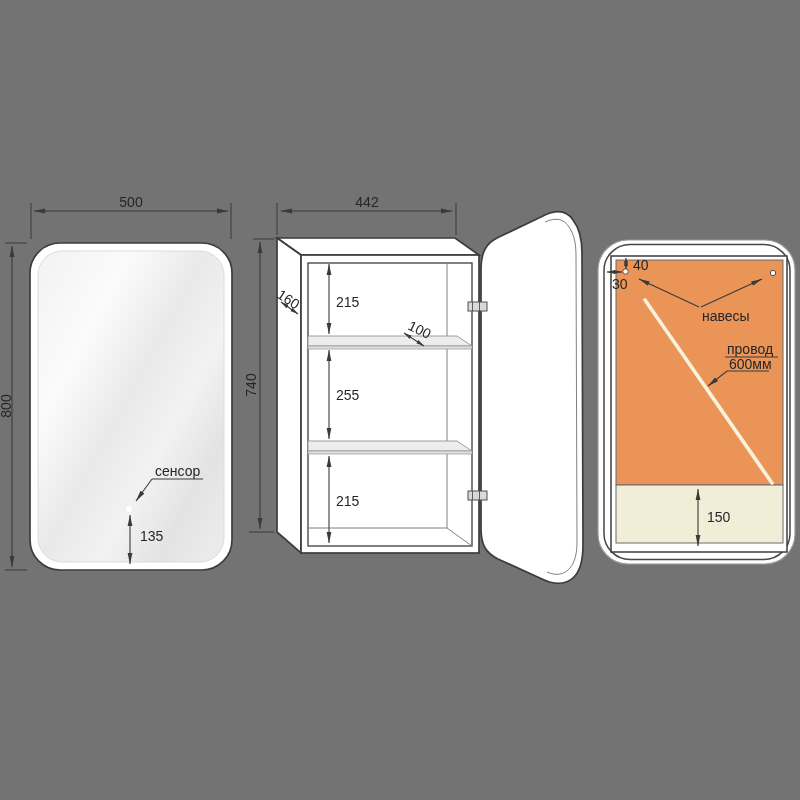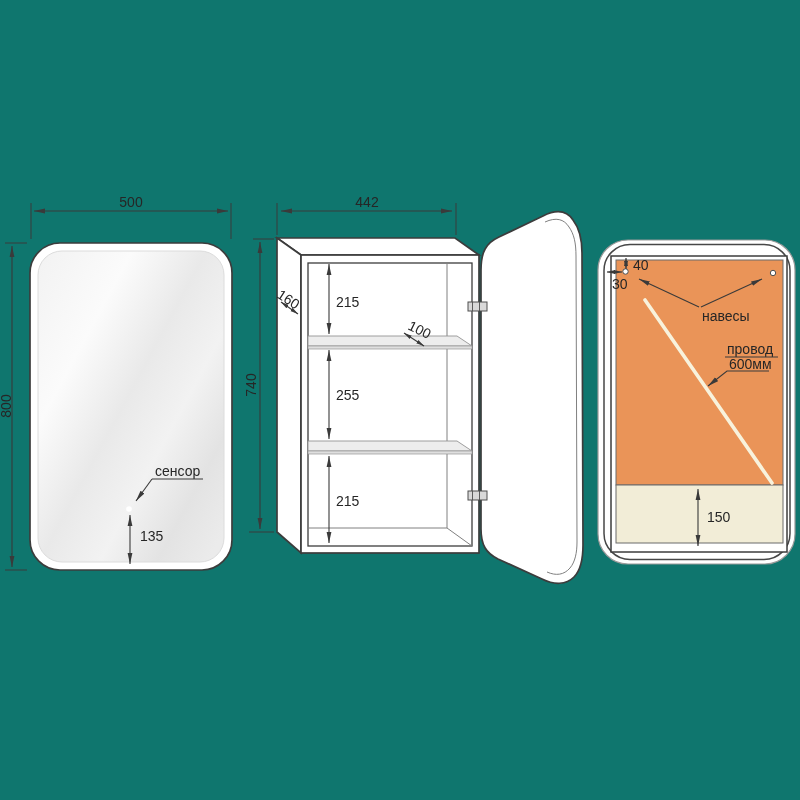--- a/index.html
+++ b/index.html
@@ -1,16 +1,16 @@
 <!DOCTYPE html>
 <html><head>
 <meta charset="utf-8">
 <style>
   html,body{margin:0;padding:0;background:#ffffff;}
-  .stage{position:relative;width:800px;height:800px;background:#0f766e;overflow:hidden;}
+  .stage{position:relative;width:800px;height:800px;background:#737373;overflow:hidden;}
   svg{font-family:"Liberation Sans","DejaVu Sans",sans-serif;}
   .dim{stroke:#3a3a3a;stroke-width:1.1;fill:none;}
   .ext{stroke:#3a3a3a;stroke-width:1;fill:none;}
   .edge{stroke:#3c3c3c;stroke-width:1.7;fill:#ffffff;}
   .edge2{stroke:#3c3c3c;stroke-width:1.3;fill:#ffffff;}
   .thin{stroke:#808080;stroke-width:1;fill:none;}
   .lbl{font-size:14px;fill:#262626;}
   .shelf{fill:#EDEDED;stroke:#949494;stroke-width:0.9;}
   .shelfband{fill:#DFDFDF;stroke:#949494;stroke-width:0.7;}
   .hinge{fill:#D9D9D9;stroke:#4e4e4e;stroke-width:1;}

